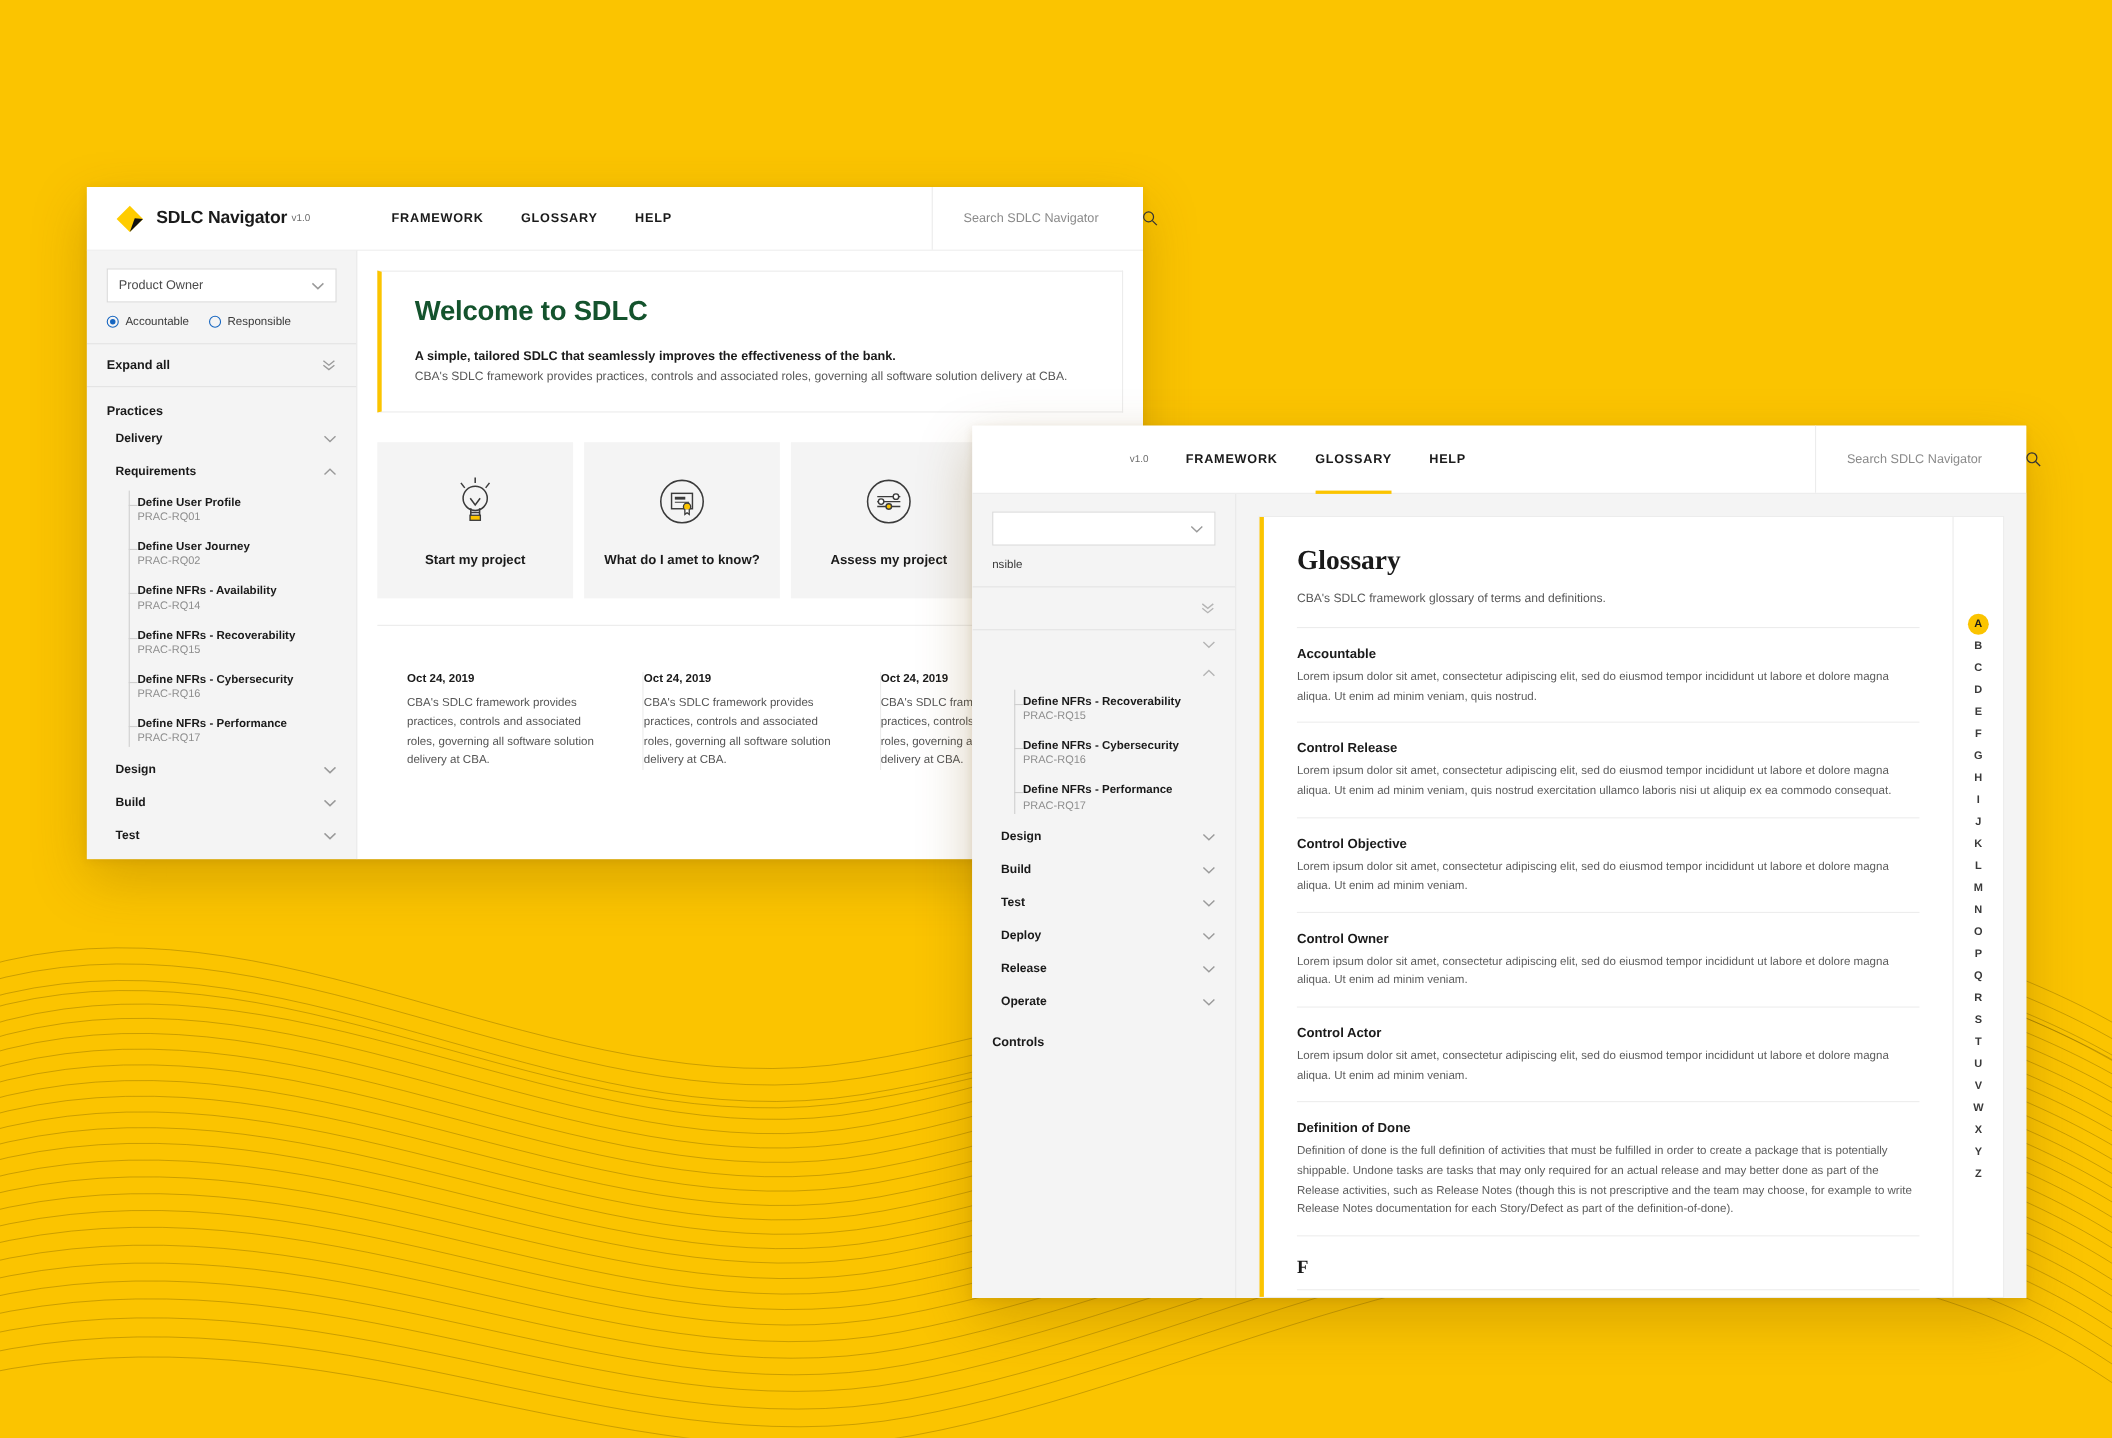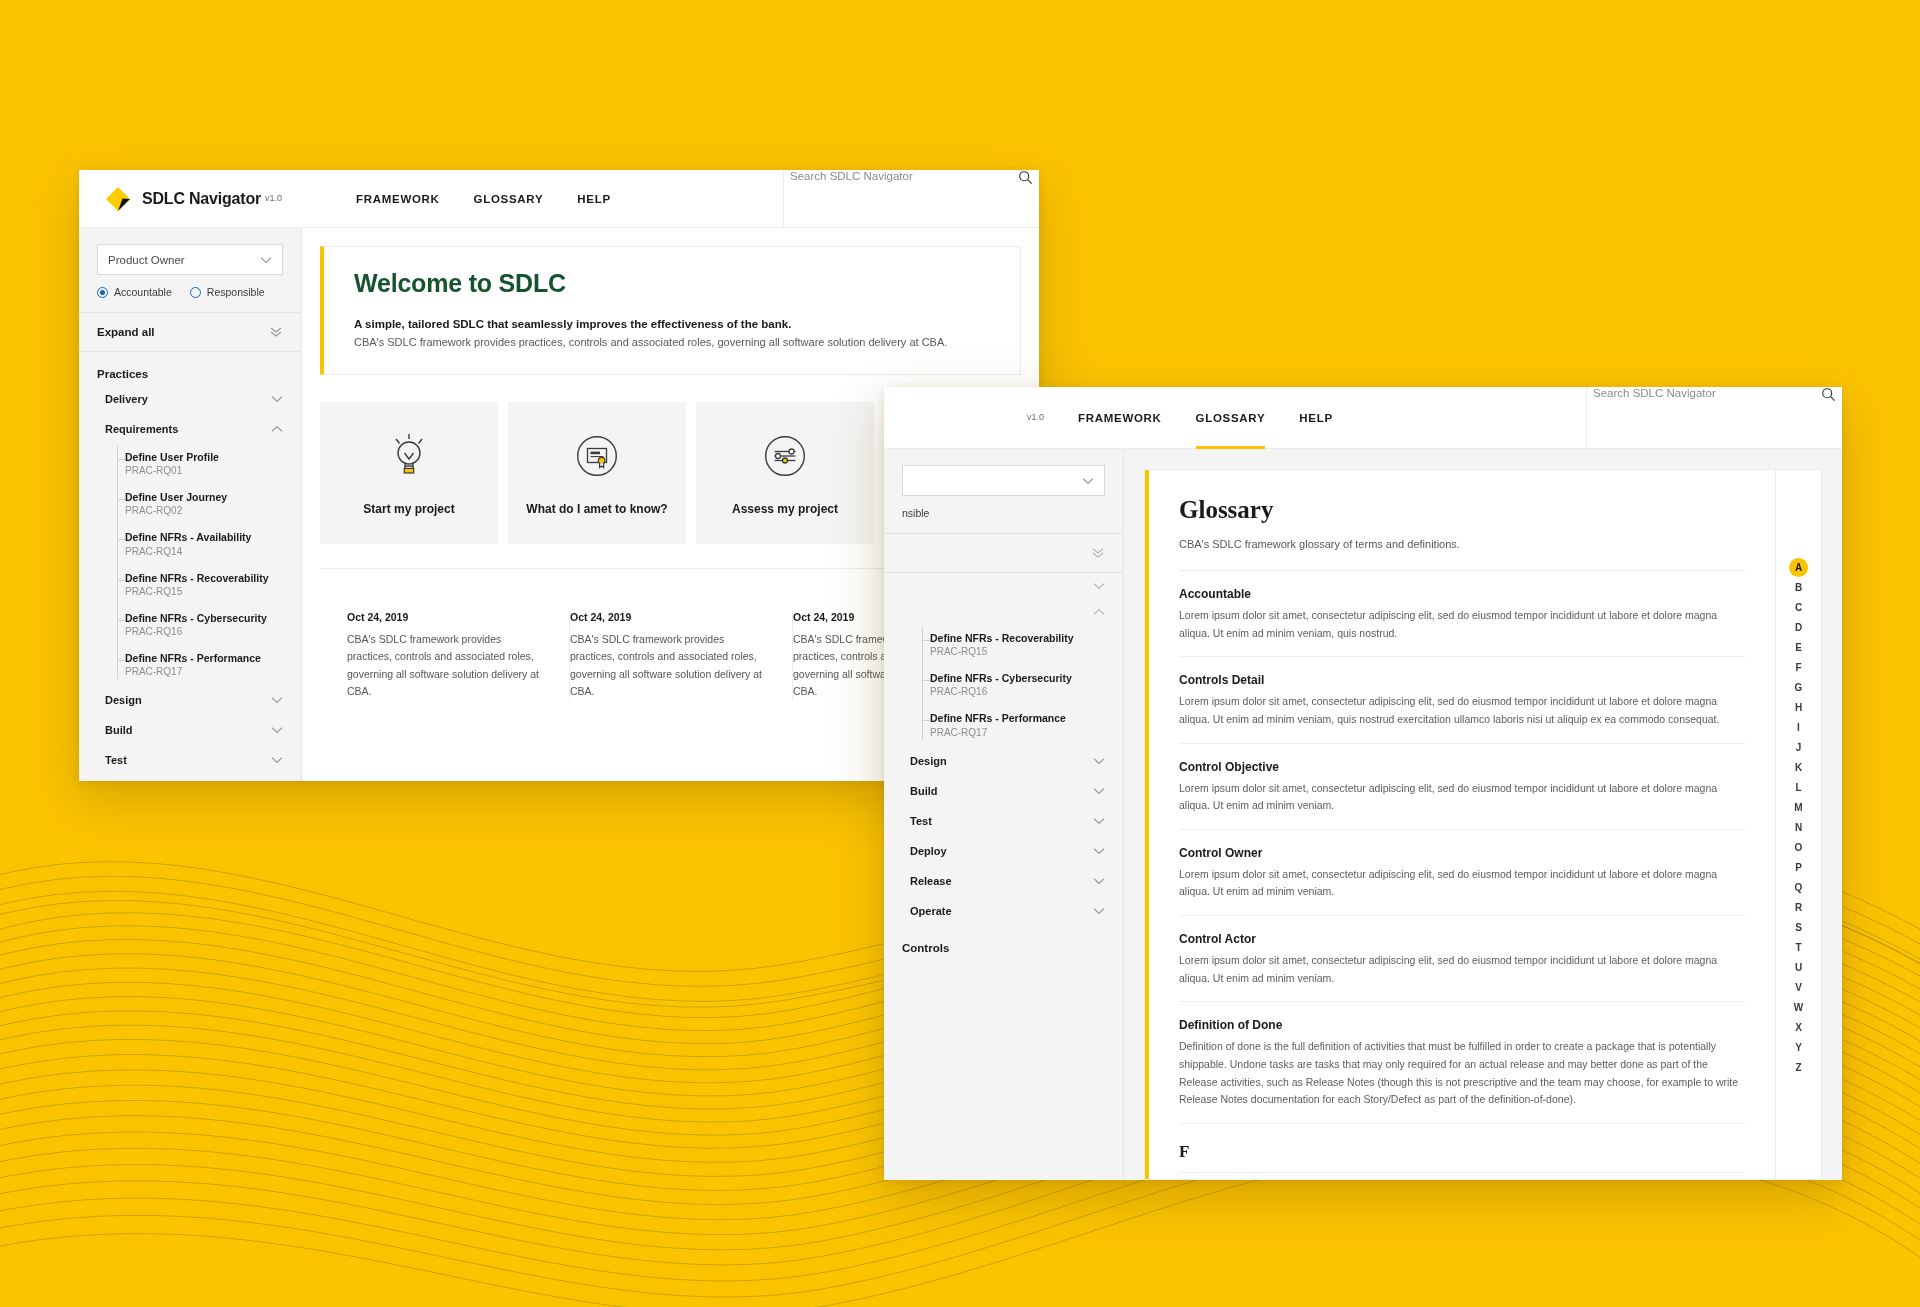--- a/index.html
+++ b/index.html
@@ -41,36 +41,36 @@
   .mainnav { display:flex; align-items:center; gap: 34px; margin-left: 42px; height:100%; }
   .navitem {
     font-size: 11.5px; font-weight: bold; letter-spacing: .7px;
     color:#1a1a1a; height:100%; display:flex; align-items:center;
     position:relative; cursor:pointer;
   }
   .navitem.active::after{
     content:""; position:absolute; left:0; right:0; bottom:-1px; height:3px; background:#FBC400;
   }
   .searchwrap {
-    margin-left:auto; width: 256px; height: 100%;
-    border-left:1px solid #ececec; display:flex; align-items:flex-start;
-    padding: 0 6px; gap: 8px;
+    margin-left:auto; width: 192px; height: 100%;
+    border-left:1px solid #ececec; display:flex; align-items:center;
+    padding: 0 28px; gap: 8px;
   }
   .searchwrap input {
     border:none; outline:none; flex:1; font-size:11.5px; color:#555;
     font-family:"Liberation Sans", sans-serif; background:transparent;
   }
   .searchwrap input::placeholder{ color:#8a8a8a; }
   .search-icon { width:15px; height:15px; flex:0 0 auto; }
 
   .body-split { display:flex; height: calc(100% - 58px); }
 
   
   .sidebar {
-    width: 223px; background:#F4F4F4; border-right:1px solid #e6e6e6;
+    width: 246px; background:#F4F4F4; border-right:1px solid #e6e6e6;
     flex:0 0 auto; overflow:hidden;
   }
   .sb-filter { padding: 16px 18px 0 18px; }
   .role-select {
     height: 31px; background:#fff; border:1px solid #d9d9d9;
     display:flex; align-items:center; padding: 0 10px;
     font-size: 11.5px; color:#4a4a4a; cursor:pointer;
   }
   .role-select .chev { margin-left:auto; }
   .radios { display:flex; gap: 18px; margin-top: 11px; padding-bottom: 14px;}
@@ -559,21 +559,21 @@
       <div class="gcard">
         <div class="gmain">
           <h1>Glossary</h1>
           <div class="gsub">CBA's SDLC framework glossary of terms and definitions.</div>
 
           <div class="gterm">
             <div class="gt">Accountable</div>
             <div class="gd">Lorem ipsum dolor sit amet, consectetur adipiscing elit, sed do eiusmod tempor incididunt ut labore et dolore magna aliqua. Ut enim ad minim veniam, quis nostrud.</div>
           </div>
           <div class="gterm">
-            <div class="gt">Controls Detail</div>
+            <div class="gt">Control Release</div>
             <div class="gd">Lorem ipsum dolor sit amet, consectetur adipiscing elit, sed do eiusmod tempor incididunt ut labore et dolore magna aliqua. Ut enim ad minim veniam, quis nostrud exercitation ullamco laboris nisi ut aliquip ex ea commodo consequat.</div>
           </div>
           <div class="gterm">
             <div class="gt">Control Objective</div>
             <div class="gd">Lorem ipsum dolor sit amet, consectetur adipiscing elit, sed do eiusmod tempor incididunt ut labore et dolore magna aliqua. Ut enim ad minim veniam.</div>
           </div>
           <div class="gterm">
             <div class="gt">Control Owner</div>
             <div class="gd">Lorem ipsum dolor sit amet, consectetur adipiscing elit, sed do eiusmod tempor incididunt ut labore et dolore magna aliqua. Ut enim ad minim veniam.</div>
           </div>

